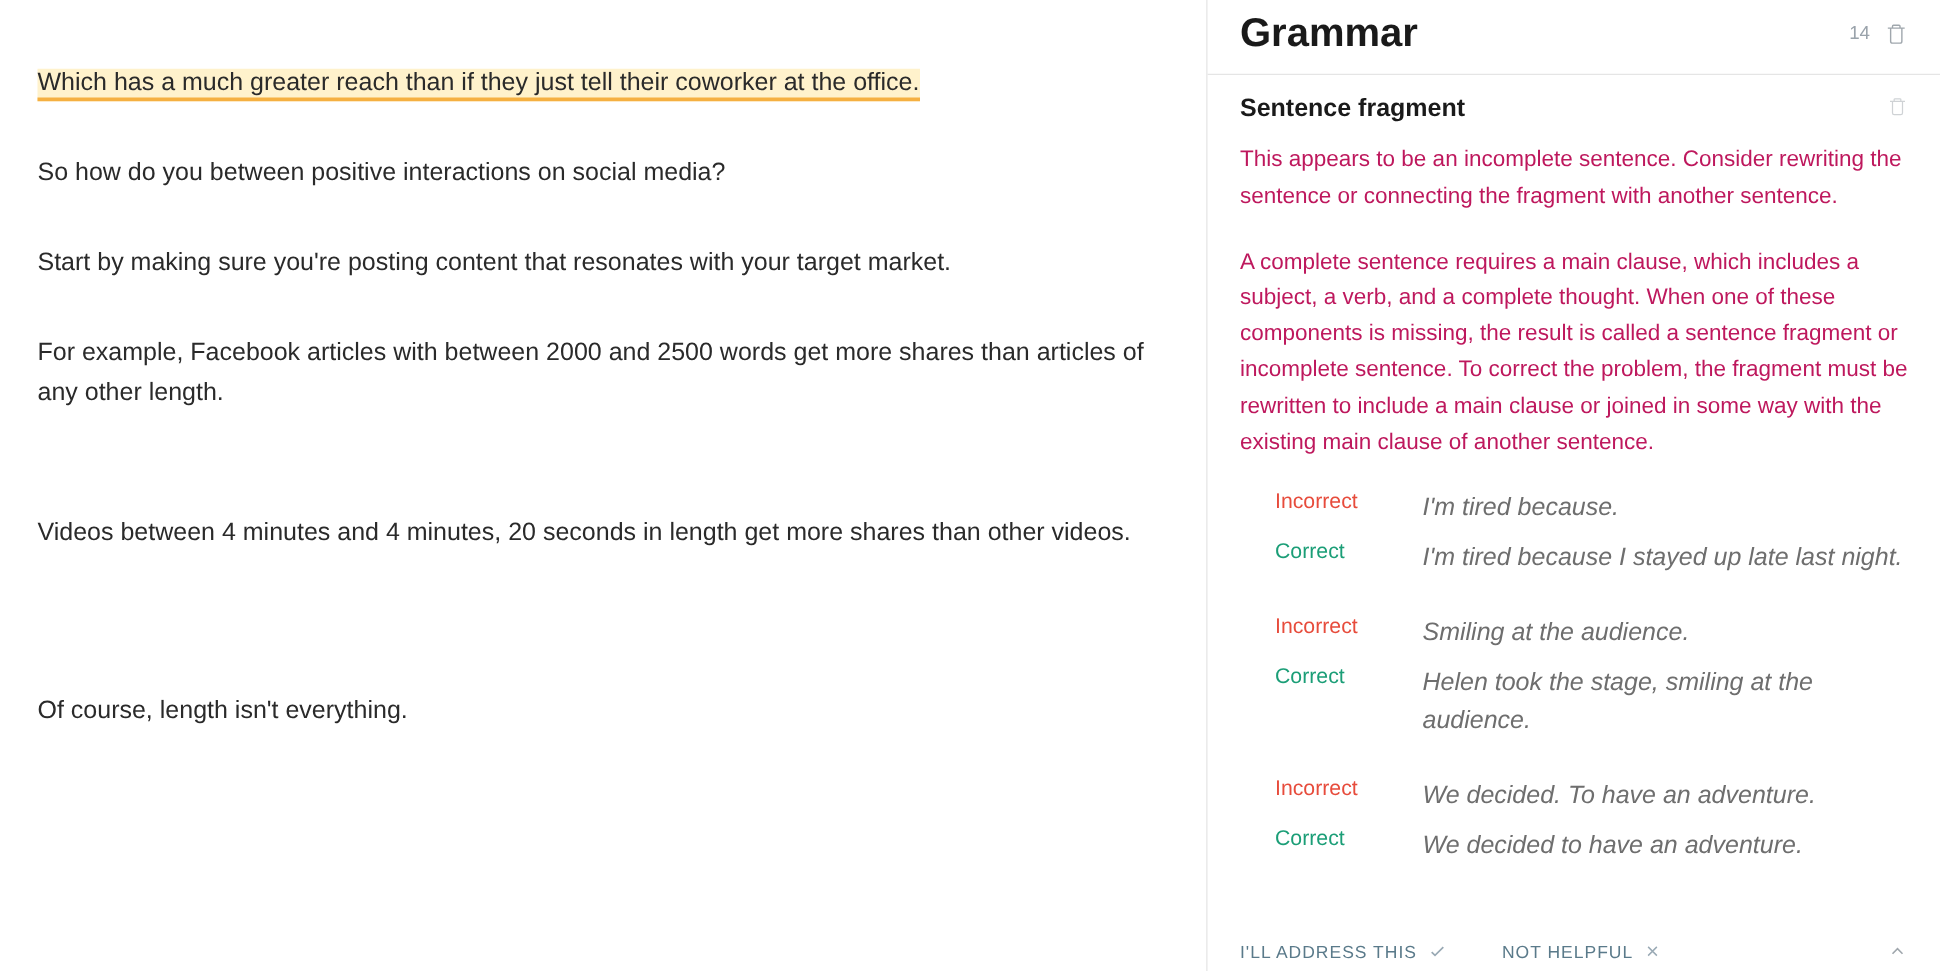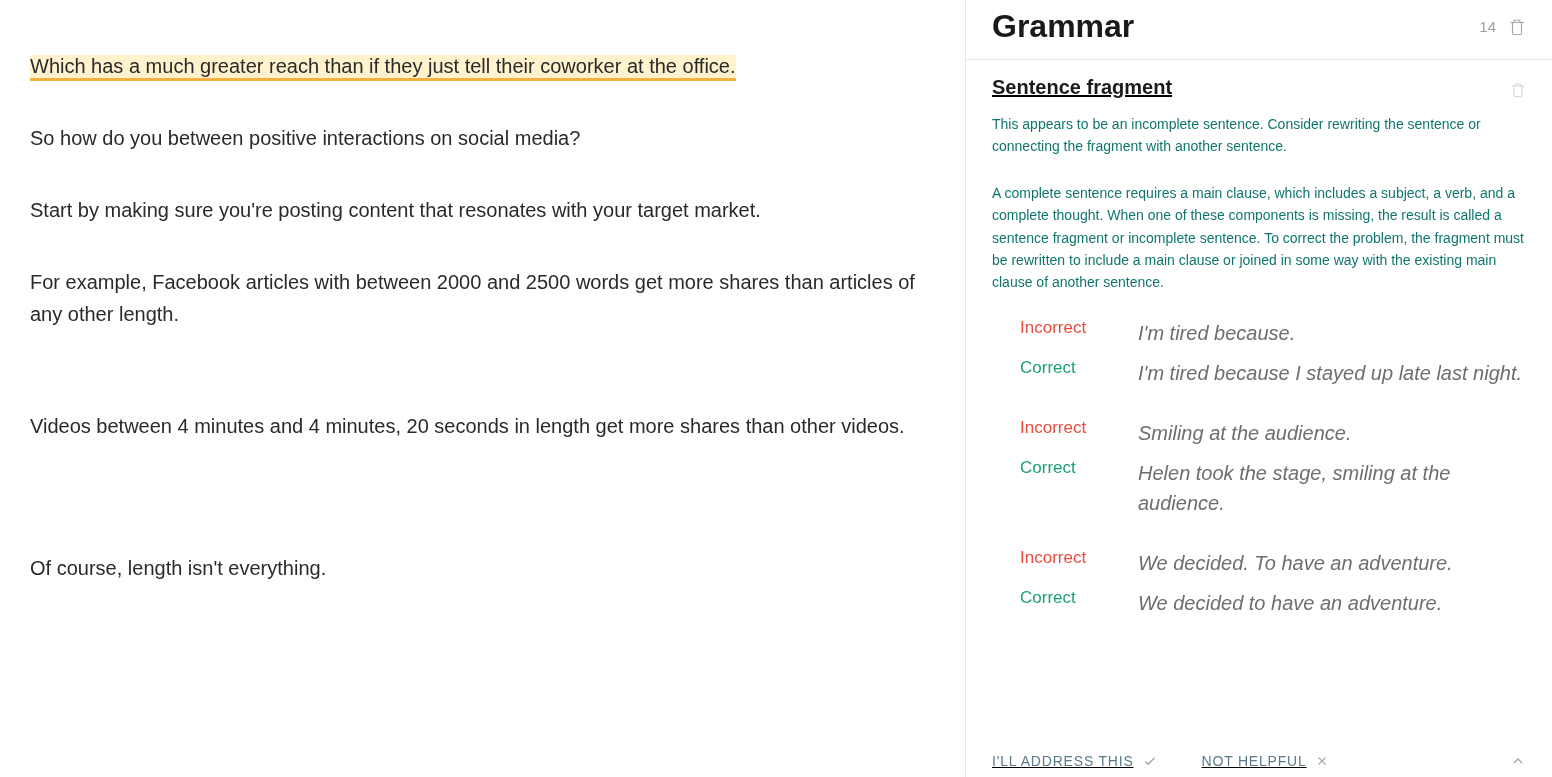--- a/index.html
+++ b/index.html
@@ -75,44 +75,43 @@
       stroke-width: 1.5;
     }
     .sidebar-body {
       flex: 1;
       overflow-y: auto;
       padding: 16px 26px 10px 26px;
     }
     .issue-header {
       display: flex;
       justify-content: space-between;
-      align-items: flex-end;
+      align-items: flex-start;
       margin-bottom: 14px;
-      text-decoration: underline;
     }
     .issue-title {
       font-size: 20px;
       font-weight: 700;
       color: #1a1a1a;
     }
     .mini-trash {
       width: 16px;
       height: 18px;
       cursor: pointer;
       opacity: 0.5;
     }
     .mini-trash svg {
       stroke: #a0a7ad;
       fill: none;
       stroke-width: 1.5;
     }
     .issue-desc {
-      font-size: 14px;
+      font-size: 18px;
       line-height: 1.6;
-      color: #0f766e;
+      color: #be185d;
       margin-bottom: 24px;
     }
     .examples {
       margin-top: 10px;
     }
     .example-group {
       margin-bottom: 30px;
     }
     .example-row {
       display: flex;
@@ -138,21 +137,20 @@
       font-style: italic;
       color: #6e6e6e;
       line-height: 1.5;
       flex: 1;
     }
     .sidebar-footer {
       display: flex;
       align-items: center;
       justify-content: space-between;
       padding: 12px 26px 8px 26px;
-      text-decoration: underline;
     }
     .footer-actions {
       display: flex;
       gap: 44px;
     }
     .footer-btn {
       display: flex;
       align-items: center;
       gap: 8px;
       font-size: 14px;

